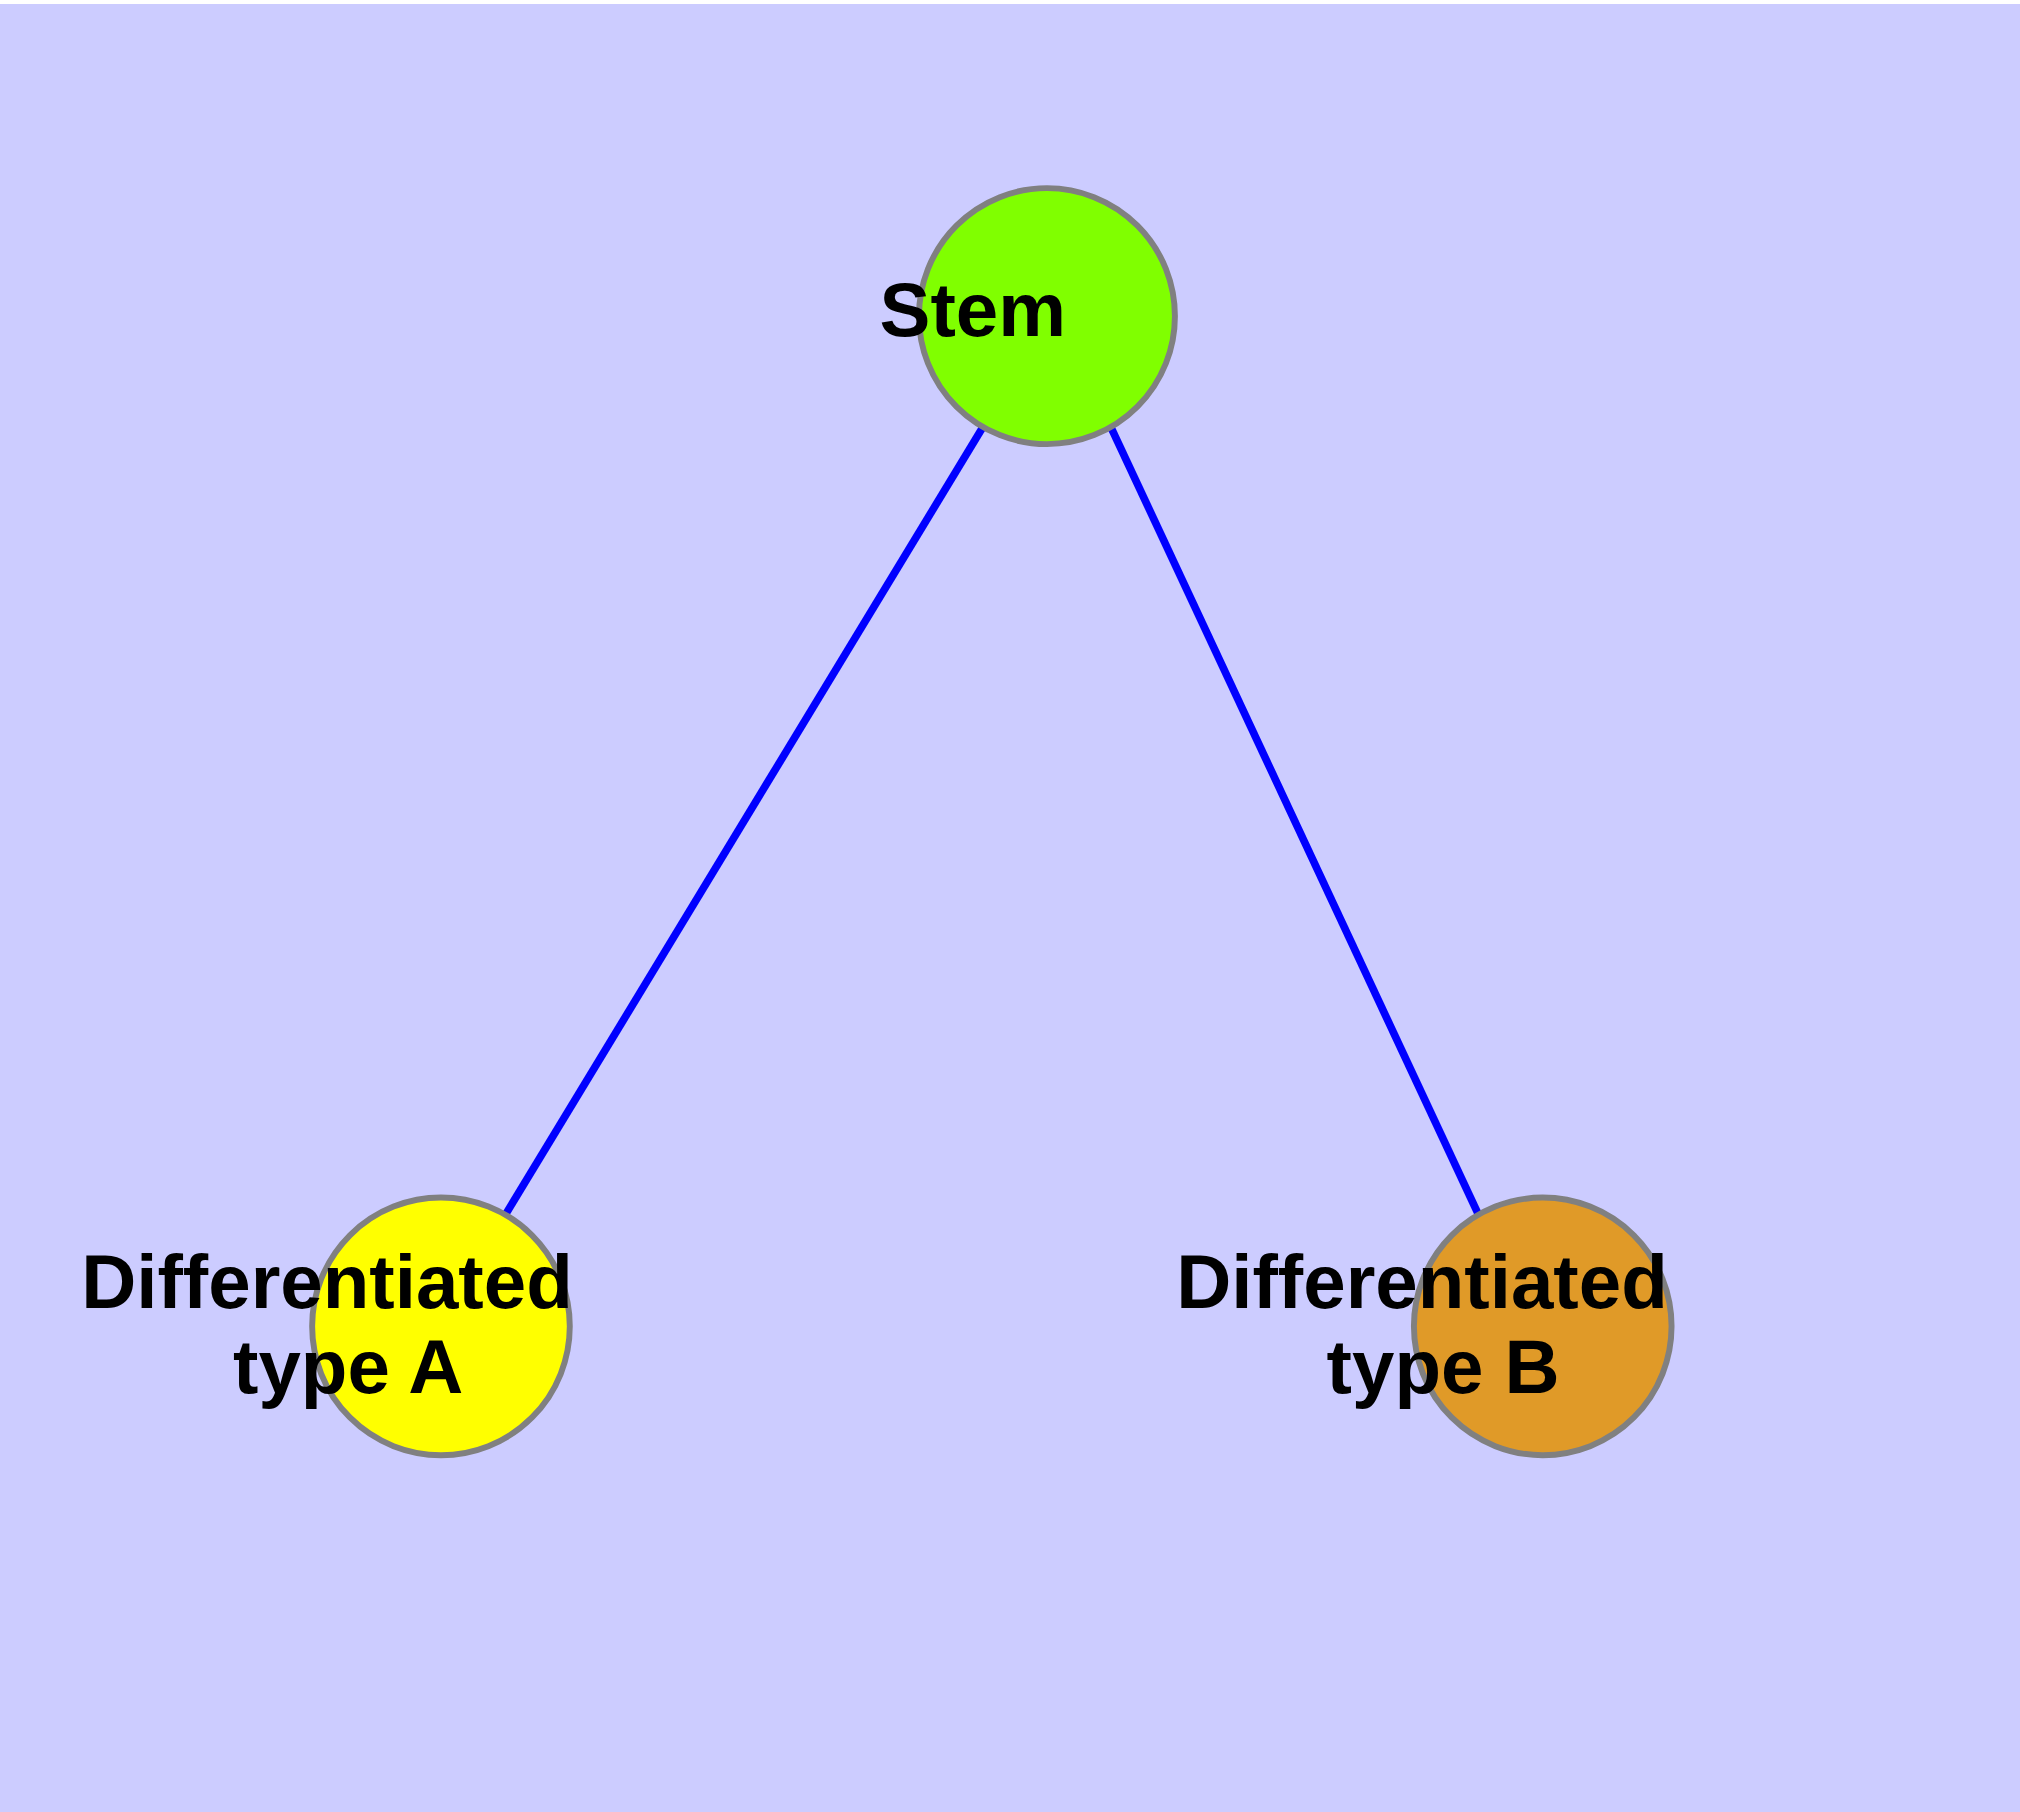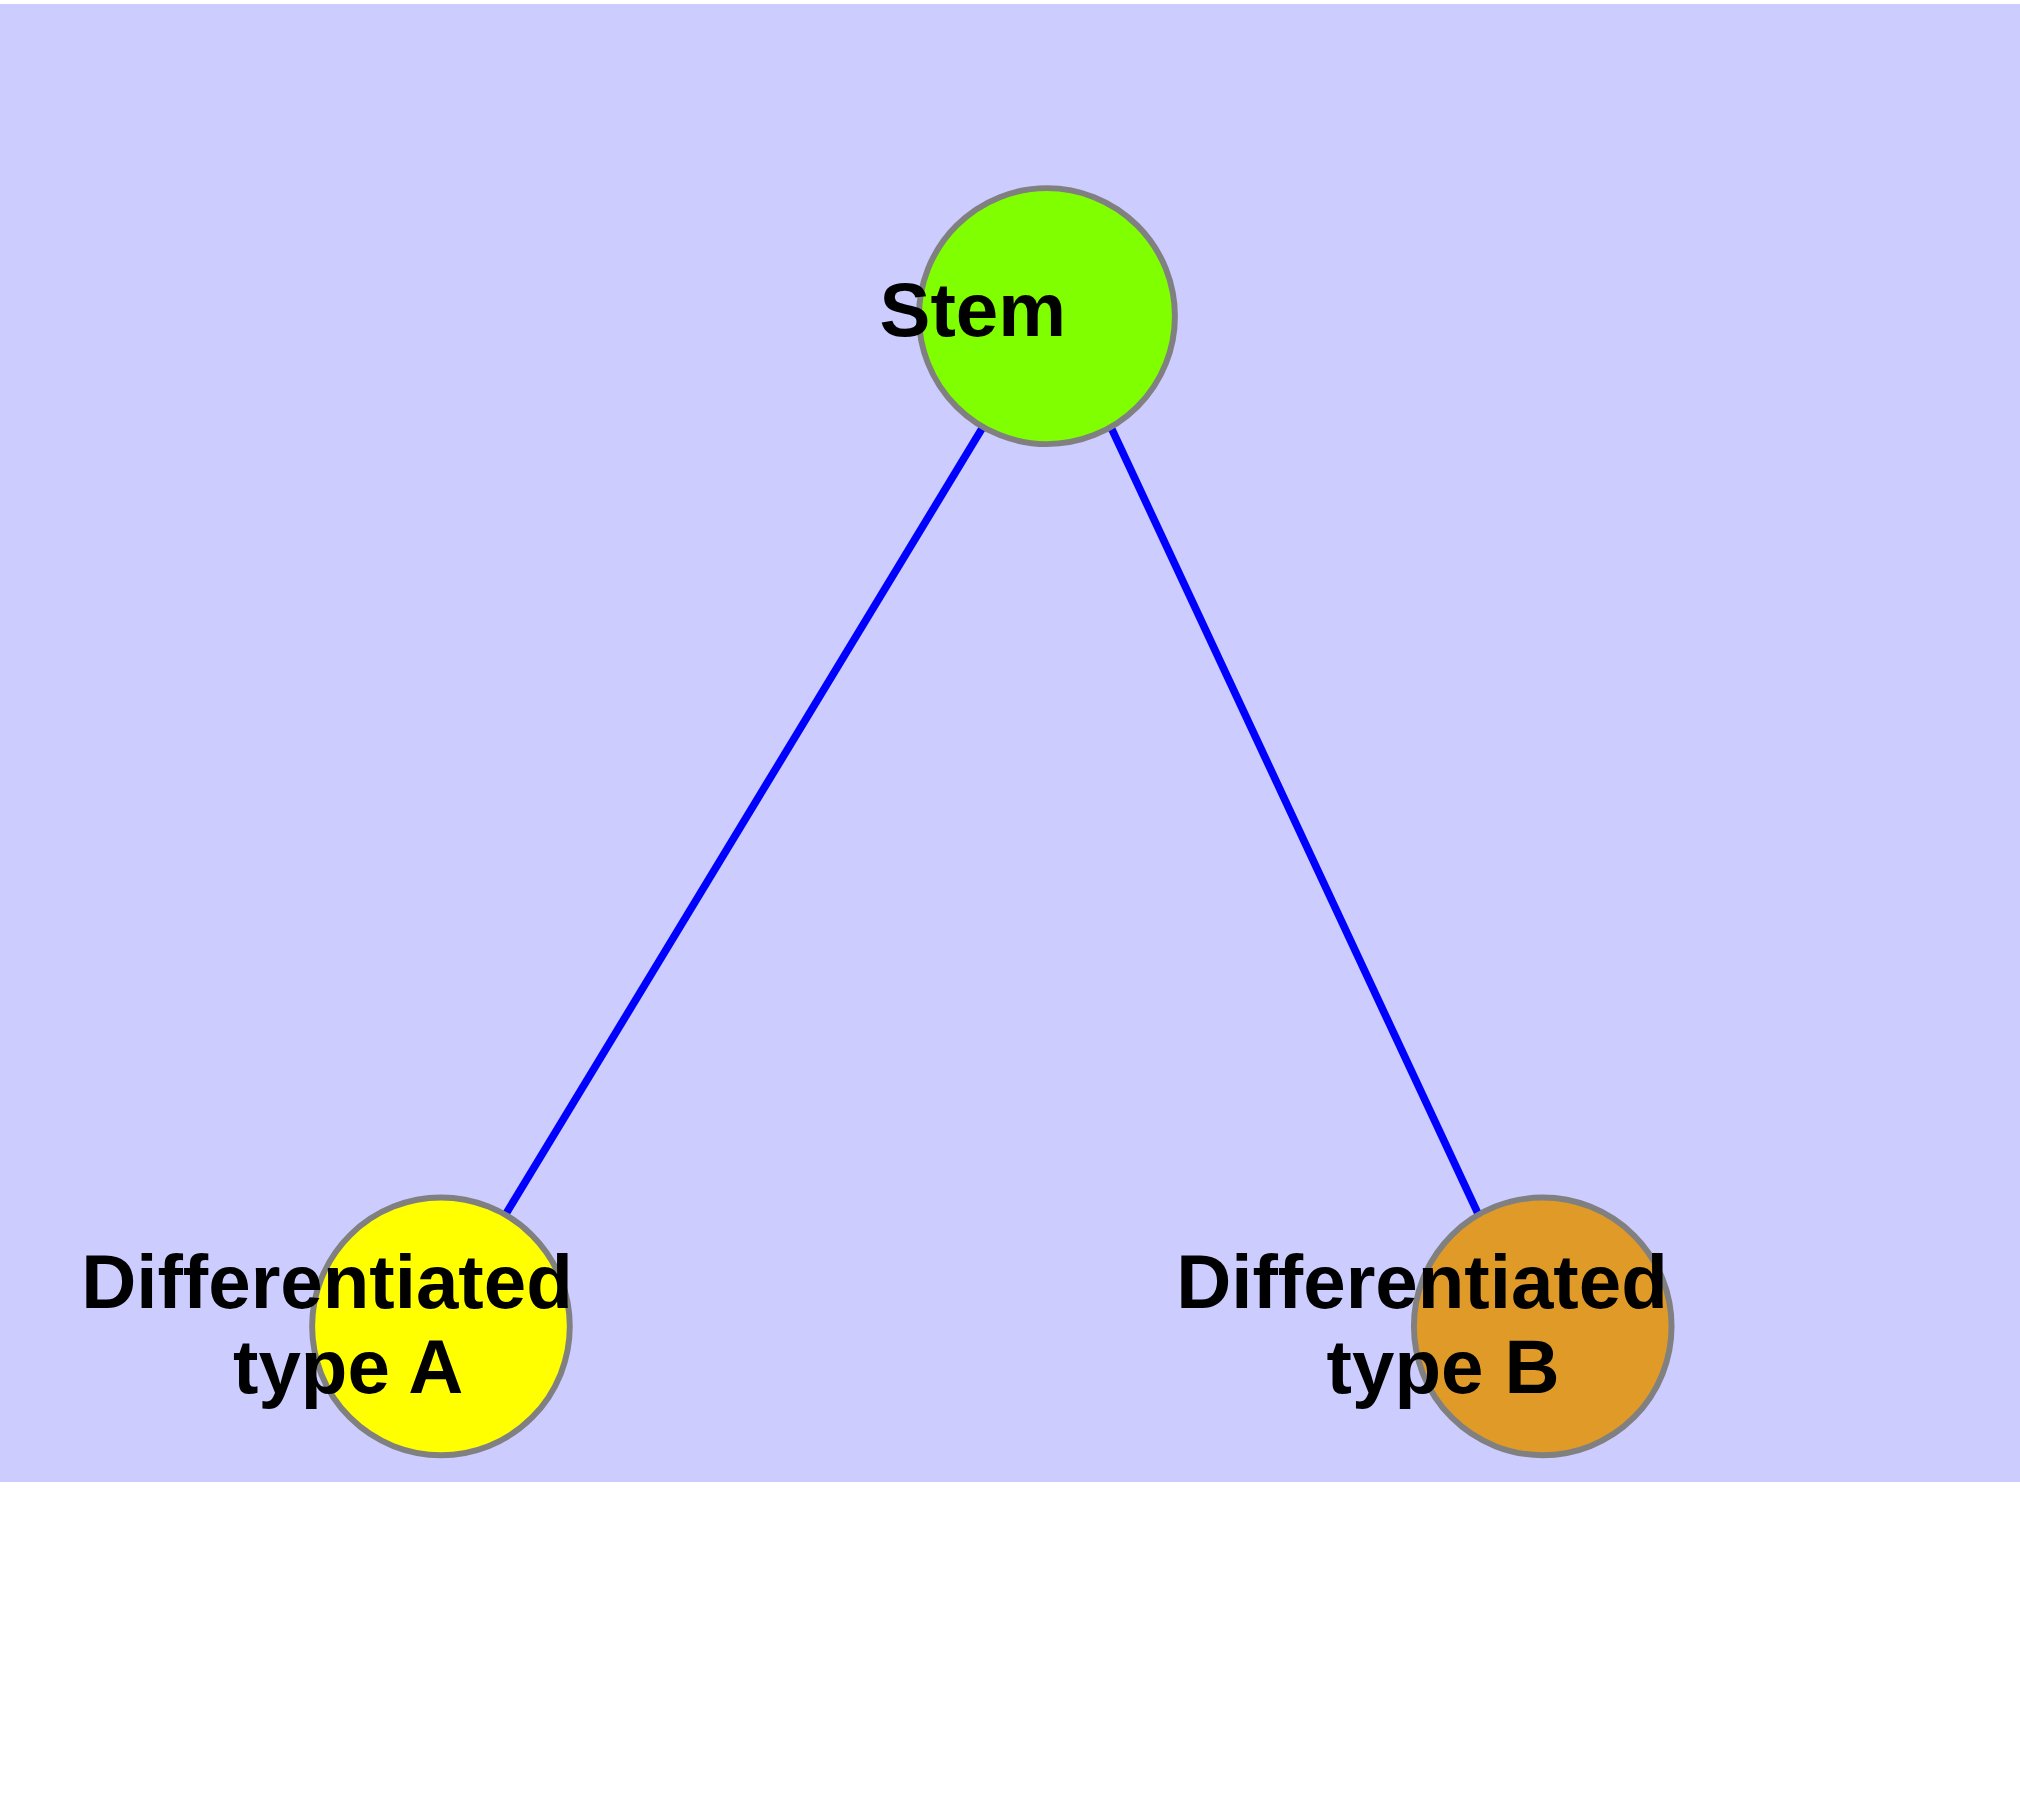--- a/index.html
+++ b/index.html
@@ -7,21 +7,21 @@
     margin: 0;
     padding: 0;
     background: #ffffff;
   }
   body {
     font-family: "Liberation Sans", sans-serif;
   }
   #canvas {
     position: relative;
     width: 2021px;
-    height: 1482px;
+    height: 1812px;
     overflow: hidden;
     background: #ffffff;
   }
   #plot-background {
     position: absolute;
     left: 0;
     top: 4.2px;
     width: 2021px;
     height: 1808px;
     background: #ccccff;

